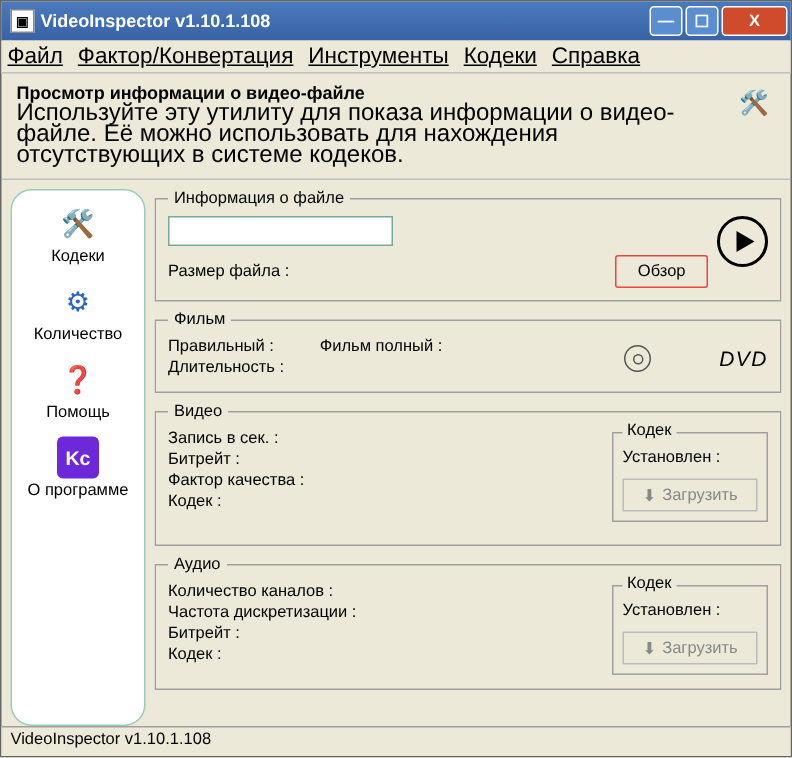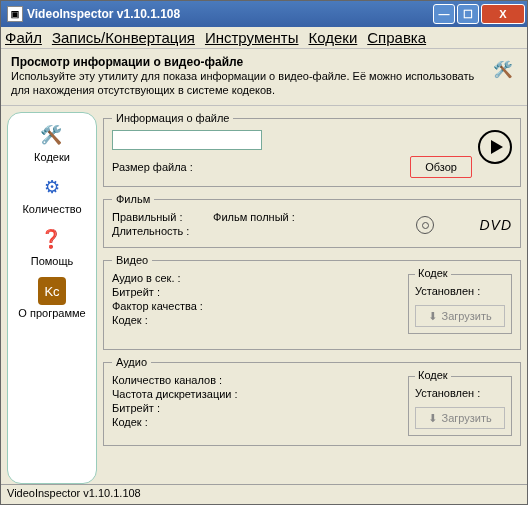--- a/index.html
+++ b/index.html
@@ -8,21 +8,21 @@
 .titlebar { height: 26px; background: linear-gradient(to bottom, #4a7abc 0%, #3862a6 100%); display: flex; align-items: center; padding: 0 2px 0 6px; color: #fff; font-size: 12px; font-weight: bold; }
 .titlebar .icon { width: 16px; height: 16px; background: #fff; border: 1px solid #888; margin-right: 4px; font-size: 9px; text-align: center; color: #000; line-height: 14px; }
 .titlebar .spacer { flex: 1; }
 .tb-btn { width: 22px; height: 20px; margin-left: 2px; border: 1px solid #fff; border-radius: 3px; display: flex; align-items: center; justify-content: center; font-size: 11px; background: #5a8ed0; color: #fff; }
 .tb-close { background: #d04a2c; width: 44px; font-weight: bold; }
 .menubar { height: 22px; background: #ece9d8; border-bottom: 1px solid #c0c0c0; display: flex; align-items: center; padding: 0 4px; font-size: 15px; gap: 10px; }
 .menubar span { text-decoration: underline; cursor: default; }
 .header { padding: 6px 10px 8px 10px; border-bottom: 1px solid #c0c0c0; display: flex; }
 .header-text { flex: 1; }
 .header h1 { font-size: 12px; font-weight: bold; margin-bottom: 0; }
-.header p { font-size: 11px; line-height: 14px; }
+.header p { font-size: 16px; line-height: 14px; }
 .header-icon { width: 28px; height: 28px; margin-left: 6px; display:flex; align-items:center; justify-content:center; font-size:16px; }
 .body { flex: 1; display: flex; padding: 6px 6px 0 6px; gap: 6px; overflow: hidden; }
 .sidebar { width: 90px; background: #fff; border: 1px solid #9cb; border-radius: 14px; padding: 8px 2px; display: flex; flex-direction: column; align-items: center; gap: 10px; }
 .sb-item { display: flex; flex-direction: column; align-items: center; gap: 2px; font-size: 11px; cursor: default; }
 .sb-icon { width: 28px; height: 28px; display: flex; align-items: center; justify-content: center; font-size: 18px; }
 .main { flex: 1; display: flex; flex-direction: column; gap: 6px; font-size: 11px; overflow: hidden; }
 fieldset { border: 1px solid #a0a0a0; padding: 6px 8px 8px 8px; position: relative; }
 legend { font-size: 11px; padding: 0 4px; }
 .fileinfo-input { flex: 1; height: 20px; border: 1px solid #7a9; background: #fff; font-size: 11px; padding: 0 3px; }
 .btn { height: 22px; padding: 0 14px; background: #ece9d8; border: 1px solid #ef4444; border-radius: 2px; font-size: 11px; }
@@ -54,21 +54,21 @@
     <div class="icon">▣</div>
     <span>VideoInspector v1.10.1.108</span>
     <div class="spacer"></div>
     <div class="tb-btn">—</div>
     <div class="tb-btn">☐</div>
     <div class="tb-btn tb-close">X</div>
   </div>
 
   <div class="menubar">
     <span>Файл</span>
-    <span>Запись/Конвертация</span>
+    <span>Фактор/Конвертация</span>
     <span>Инструменты</span>
     <span>Кодеки</span>
     <span>Справка</span>
   </div>
 
   <div class="header">
     <div class="header-text">
       <h1>Просмотр информации о видео-файле</h1>
       <p>Используйте эту утилиту для показа информации о видео-файле. Её можно использовать для нахождения отсутствующих в системе кодеков.</p>
     </div>
@@ -83,21 +83,21 @@
       </div>
       <div class="sb-item">
         <div class="sb-icon" style="color:#2a62c8">⚙</div>
         <span>Количество</span>
       </div>
       <div class="sb-item">
         <div class="sb-icon" style="color:#2a62c8">❓</div>
         <span>Помощь</span>
       </div>
       <div class="sb-item">
-        <div class="sb-icon" style="background:#a16207;color:#fff;border-radius:4px;font-size:13px;font-weight:normal">Kc</div>
+        <div class="sb-icon" style="background:#6d28d9;color:#fff;border-radius:4px;font-size:13px;font-weight:bold">Kc</div>
         <span>О программе</span>
       </div>
     </div>
 
     <div class="main">
       <fieldset>
         <legend>Информация о файле</legend>
         <div class="fileinfo-top">
           <div class="fileinfo-fields">
             <input class="fileinfo-input" value="" style="">
@@ -120,21 +120,21 @@
             <div class="kv"><span>Длительность :</span></div>
           </div>
           <span class="disc"></span>
           <span class="dvd">DVD</span>
         </div>
       </fieldset>
 
       <fieldset style="min-height:96px">
         <legend>Видео</legend>
         <div class="video-left">
-          <div class="kv">Аудио в сек. :</div>
+          <div class="kv">Запись в сек. :</div>
           <div class="kv">Битрейт :</div>
           <div class="kv">Фактор качества :</div>
           <div class="kv">Кодек :</div>
         </div>
         <div class="codec-box">
           <span class="leg">Кодек</span>
           <div class="installed">Установлен :</div>
           <div class="dl-btn">
             <span>⬇</span>
             <span>Загрузить</span>

